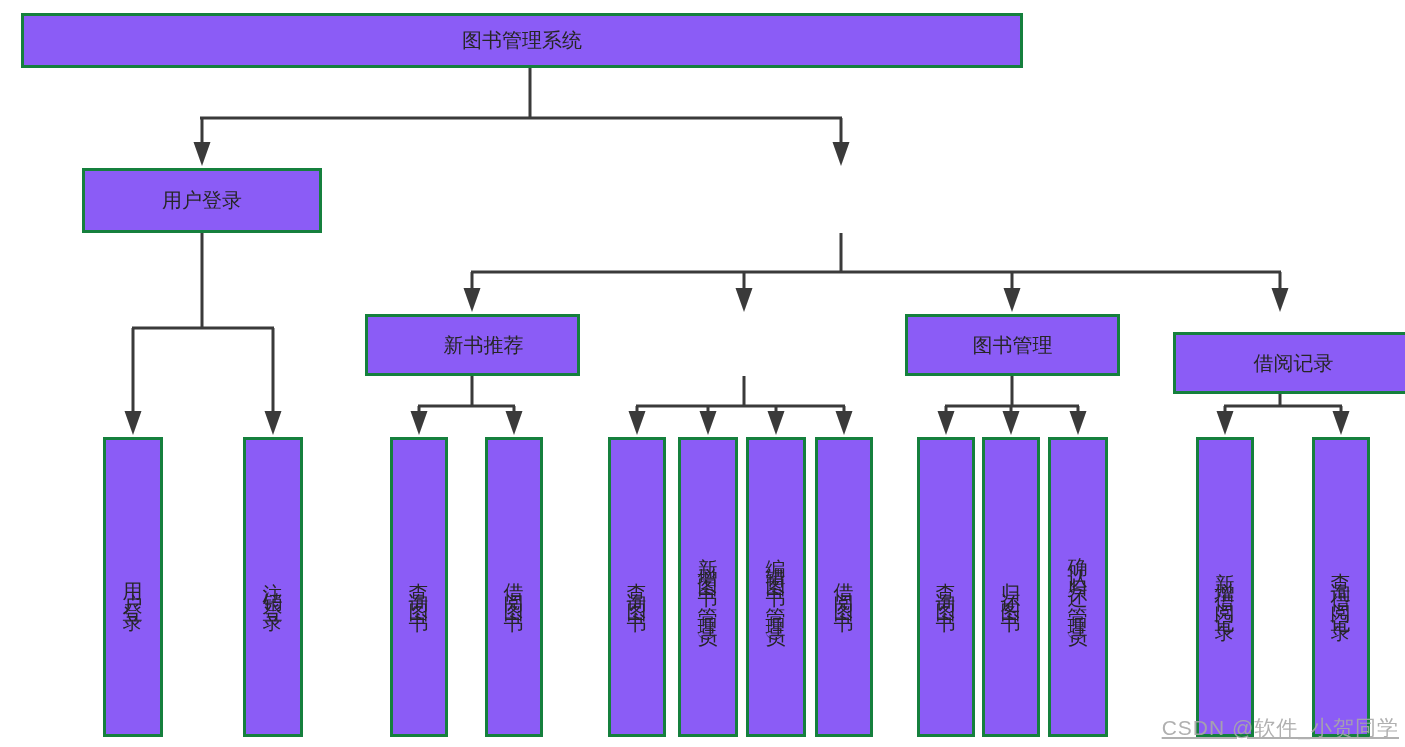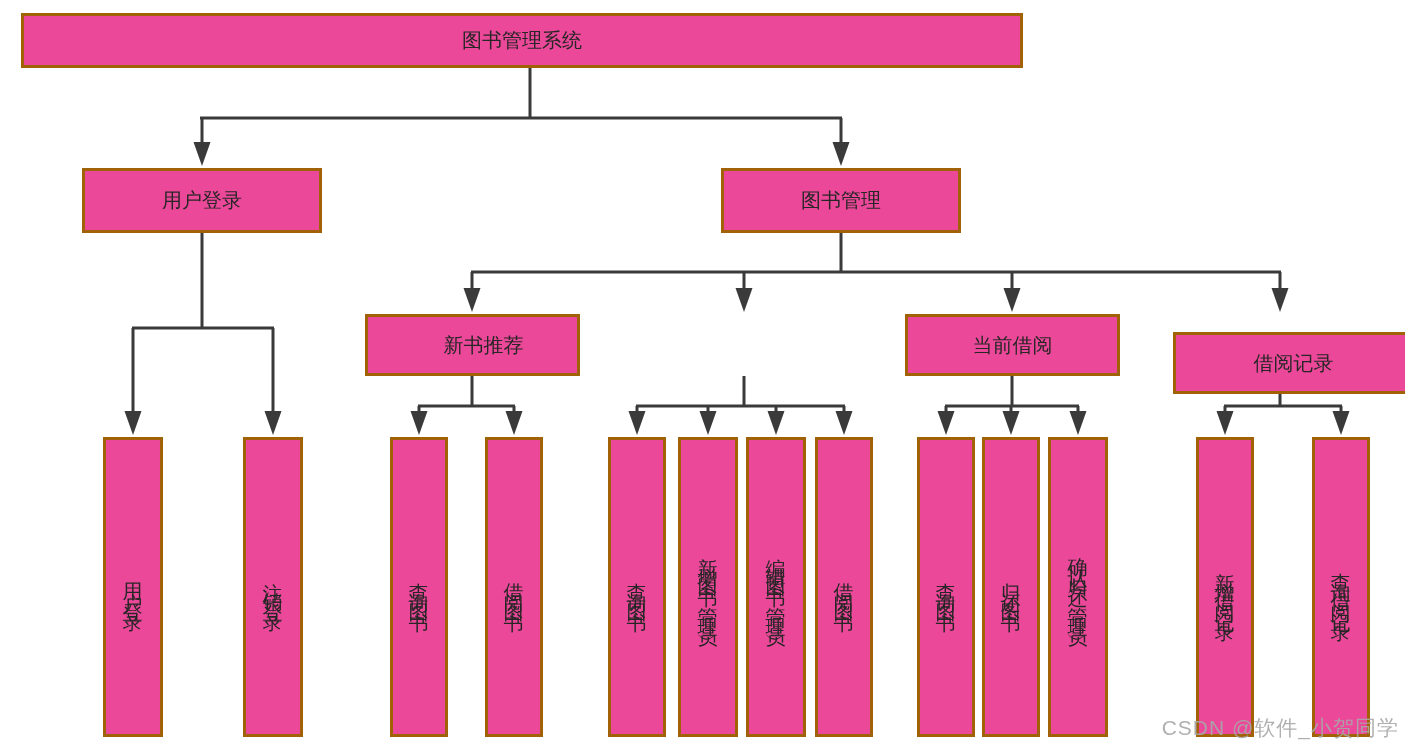--- a/index.html
+++ b/index.html
@@ -2,21 +2,21 @@
 <html><head>
 <meta charset="utf-8">
 <style>
   html,body{margin:0;padding:0;background:#ffffff;}
   .canvas{
     position:relative;width:1405px;height:747px;background:#ffffff;overflow:hidden;
     font-family:"Liberation Sans","DejaVu Sans",sans-serif;
   }
   .connectors{position:absolute;left:0;top:0;z-index:0;}
   .box{
-    position:absolute;box-sizing:border-box;border:3px solid #a16207;background:#ec4899;
+    position:absolute;box-sizing:border-box;border:3px solid #15803d;background:#8b5cf6;
     display:flex;align-items:center;justify-content:center;
     color:#262626;font-size:20px;z-index:1;white-space:nowrap;
   }
   .vbox span{
     writing-mode:vertical-rl;text-orientation:mixed;
     letter-spacing:10px;line-height:1;display:block;
   }
   
   .n-root        {left:21px;  top:13px;  width:1002px;height:55px;}
   .n-userLogin   {left:82px;  top:168px; width:240px; height:65px;}
@@ -35,21 +35,21 @@
   .n-bbAdd       {left:678px; width:60px;}
   .n-bbEdit      {left:746px; width:60px;}
   .n-bbBorrow    {left:815px; width:58px;}
   .n-cbQuery     {left:917px; width:58px;}
   .n-cbReturn    {left:982px; width:58px;}
   .n-cbConfirm   {left:1048px;width:60px;}
   .n-brAdd       {left:1196px;width:58px;}
   .n-brQuery     {left:1312px;width:58px;}
   .watermark{
     position:absolute;right:6px;top:714px;z-index:2;
-    font-size:21px;color:#a8a8a8;letter-spacing:1px;opacity:.9;
+    font-size:21px;color:#a8a8a8;letter-spacing:1px;opacity:.9;text-decoration:underline;
   }
 </style>
 </head>
 <body>
 
 <div class="canvas">
 
   <svg class="connectors" width="1405" height="747" viewBox="0 0 1405 747">
     <g stroke="#3a3a3a" stroke-width="3" fill="none">
       <path d="M530 68 V118 M200 118 H842 M202 118 V146 M841 118 V146
@@ -80,24 +80,23 @@
       <polygon points="1002.5,411 1019.5,411 1011,435"></polygon>
       <polygon points="1069.5,411 1086.5,411 1078,435"></polygon>
       <polygon points="1216.5,411 1233.5,411 1225,435"></polygon>
       <polygon points="1332.5,411 1349.5,411 1341,435"></polygon>
     </g>
   </svg>
 
   <div class="box n-root">图书管理系统</div>
 
   <div class="box n-userLogin">用户登录</div>
-  <div class="box n-bookMgmt">图书管理</div>
 
   <div class="box n-newBookRec">新书推荐</div>
-  <div class="box n-currBorrow">当前借阅</div>
+  <div class="box n-currBorrow">图书管理</div>
   <div class="box n-borrowRec">借阅记录</div>
 
   <div class="box vbox tall n-ulLogin">
     <span>用户登录</span>
   </div>
   <div class="box vbox tall n-ulLogout">
     <span>注销登录</span>
   </div>
 
   <div class="box vbox tall n-nbQuery">

